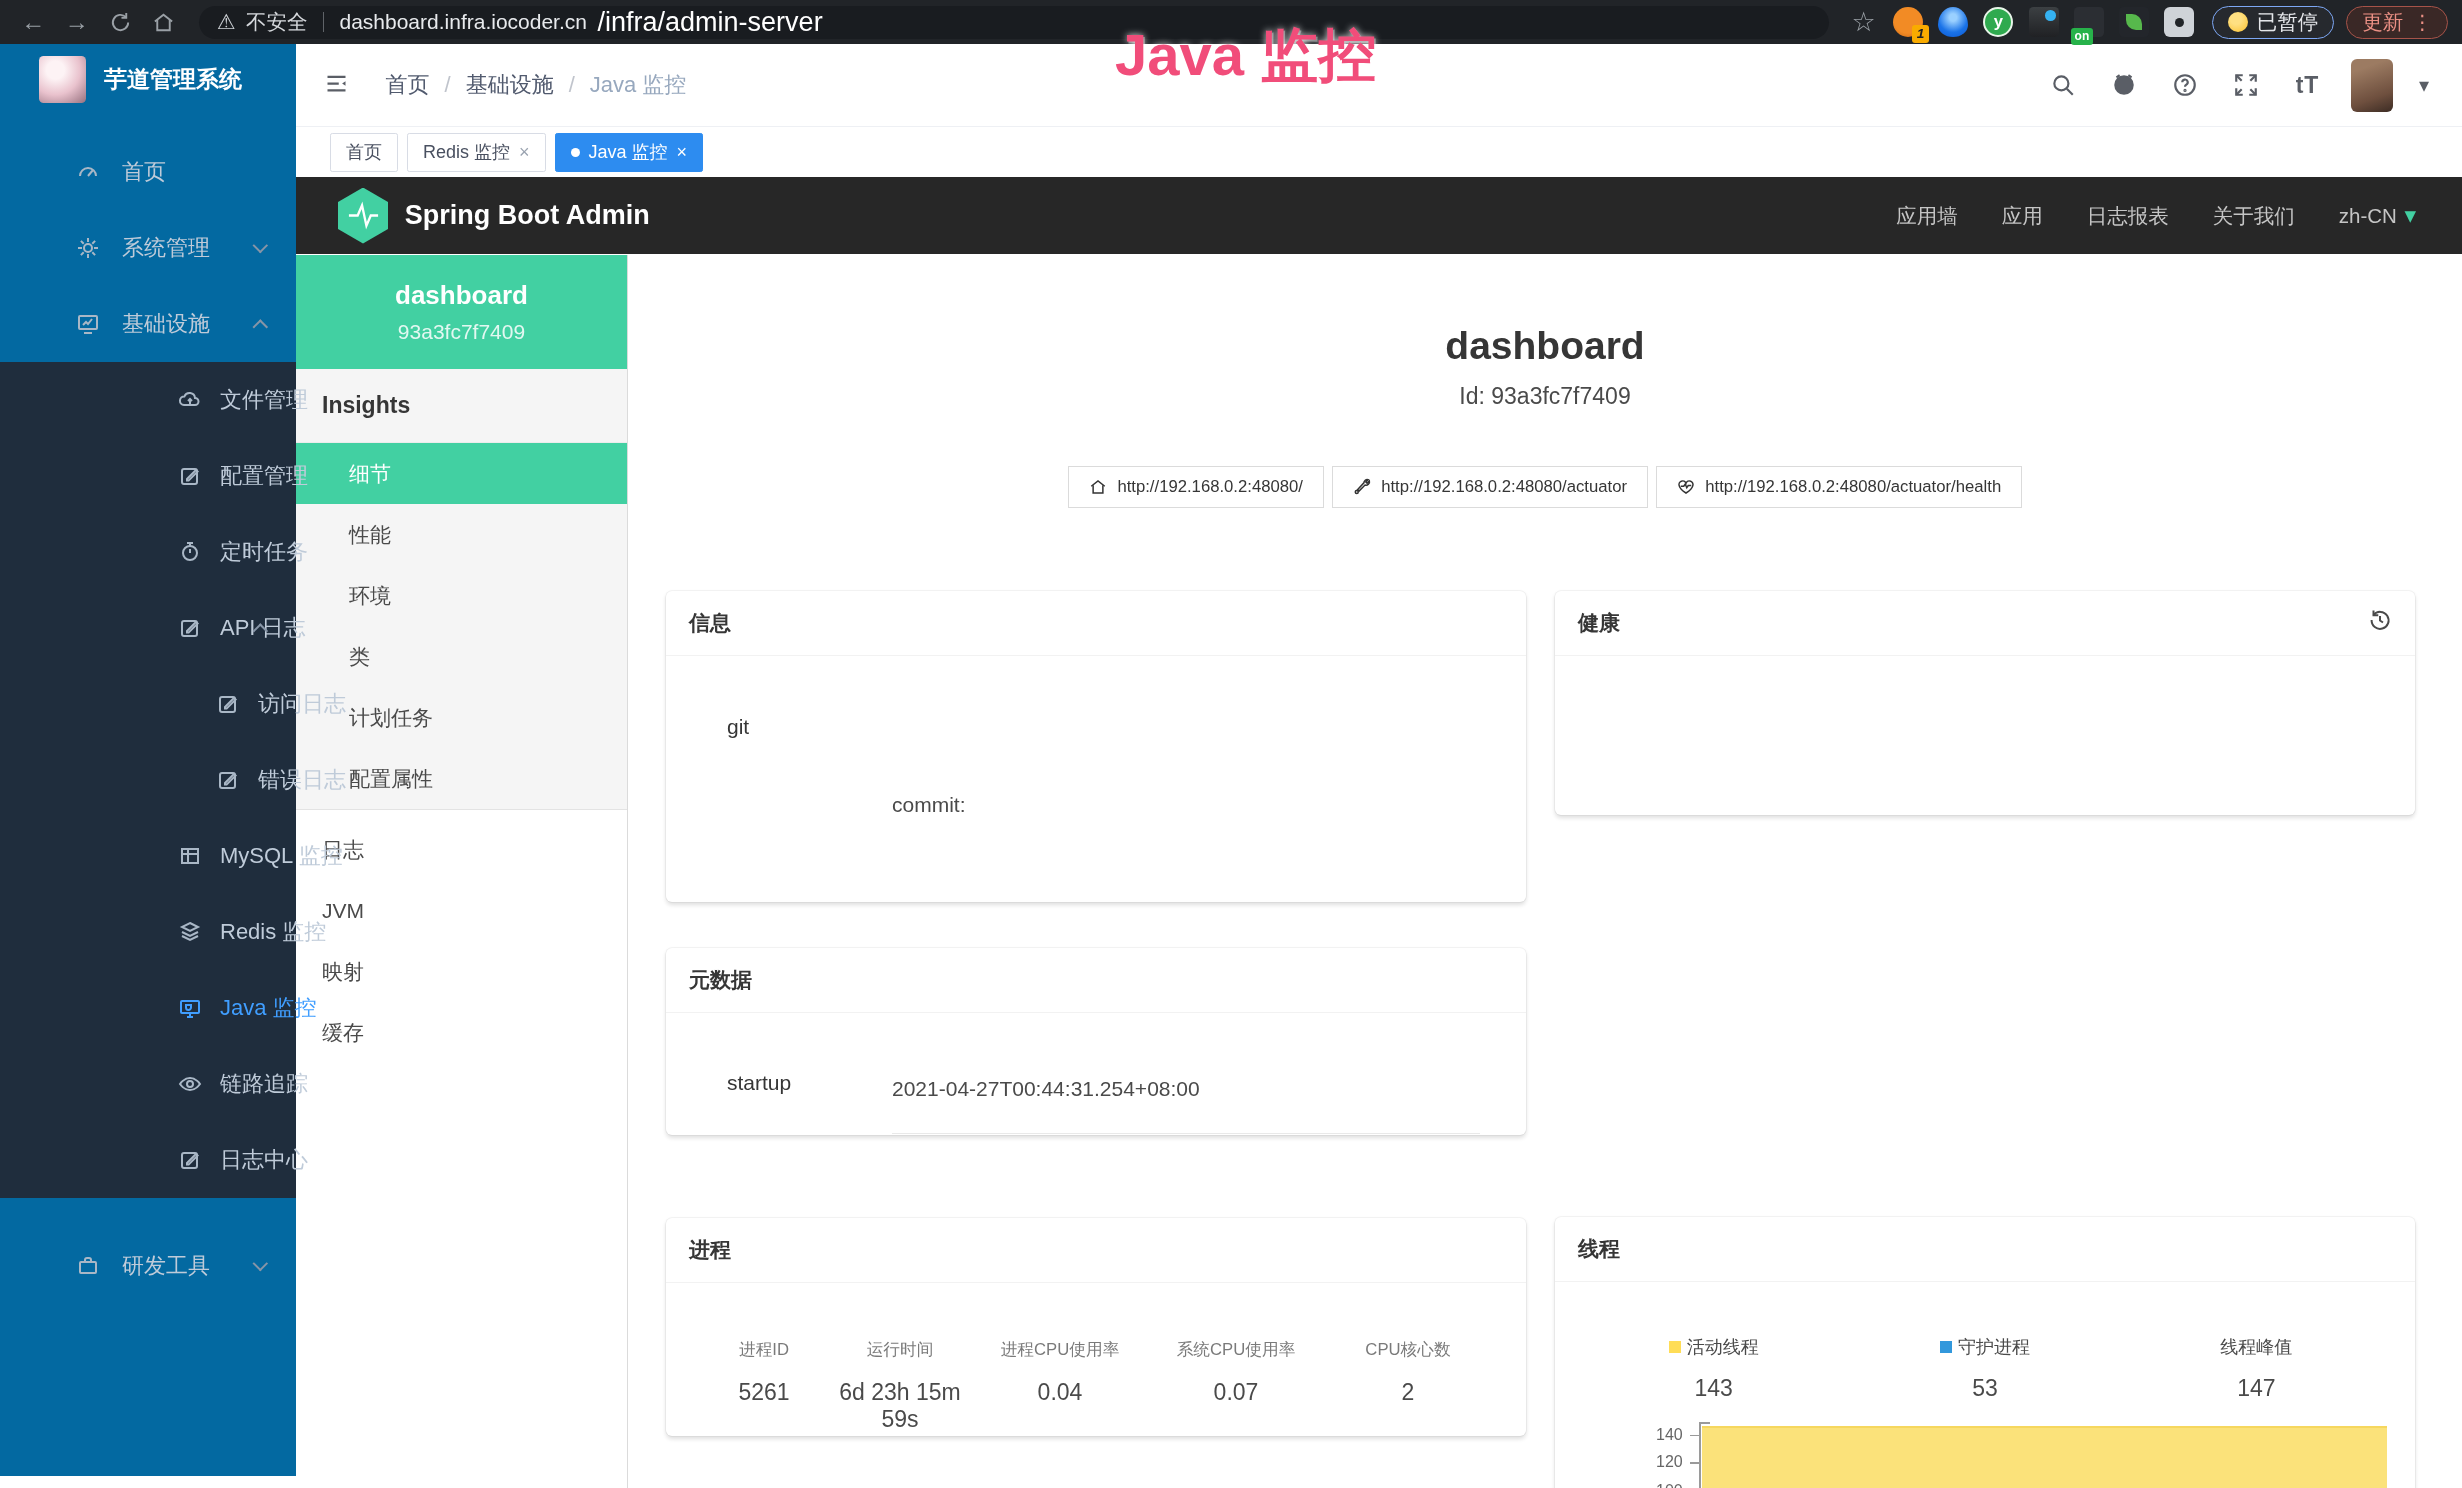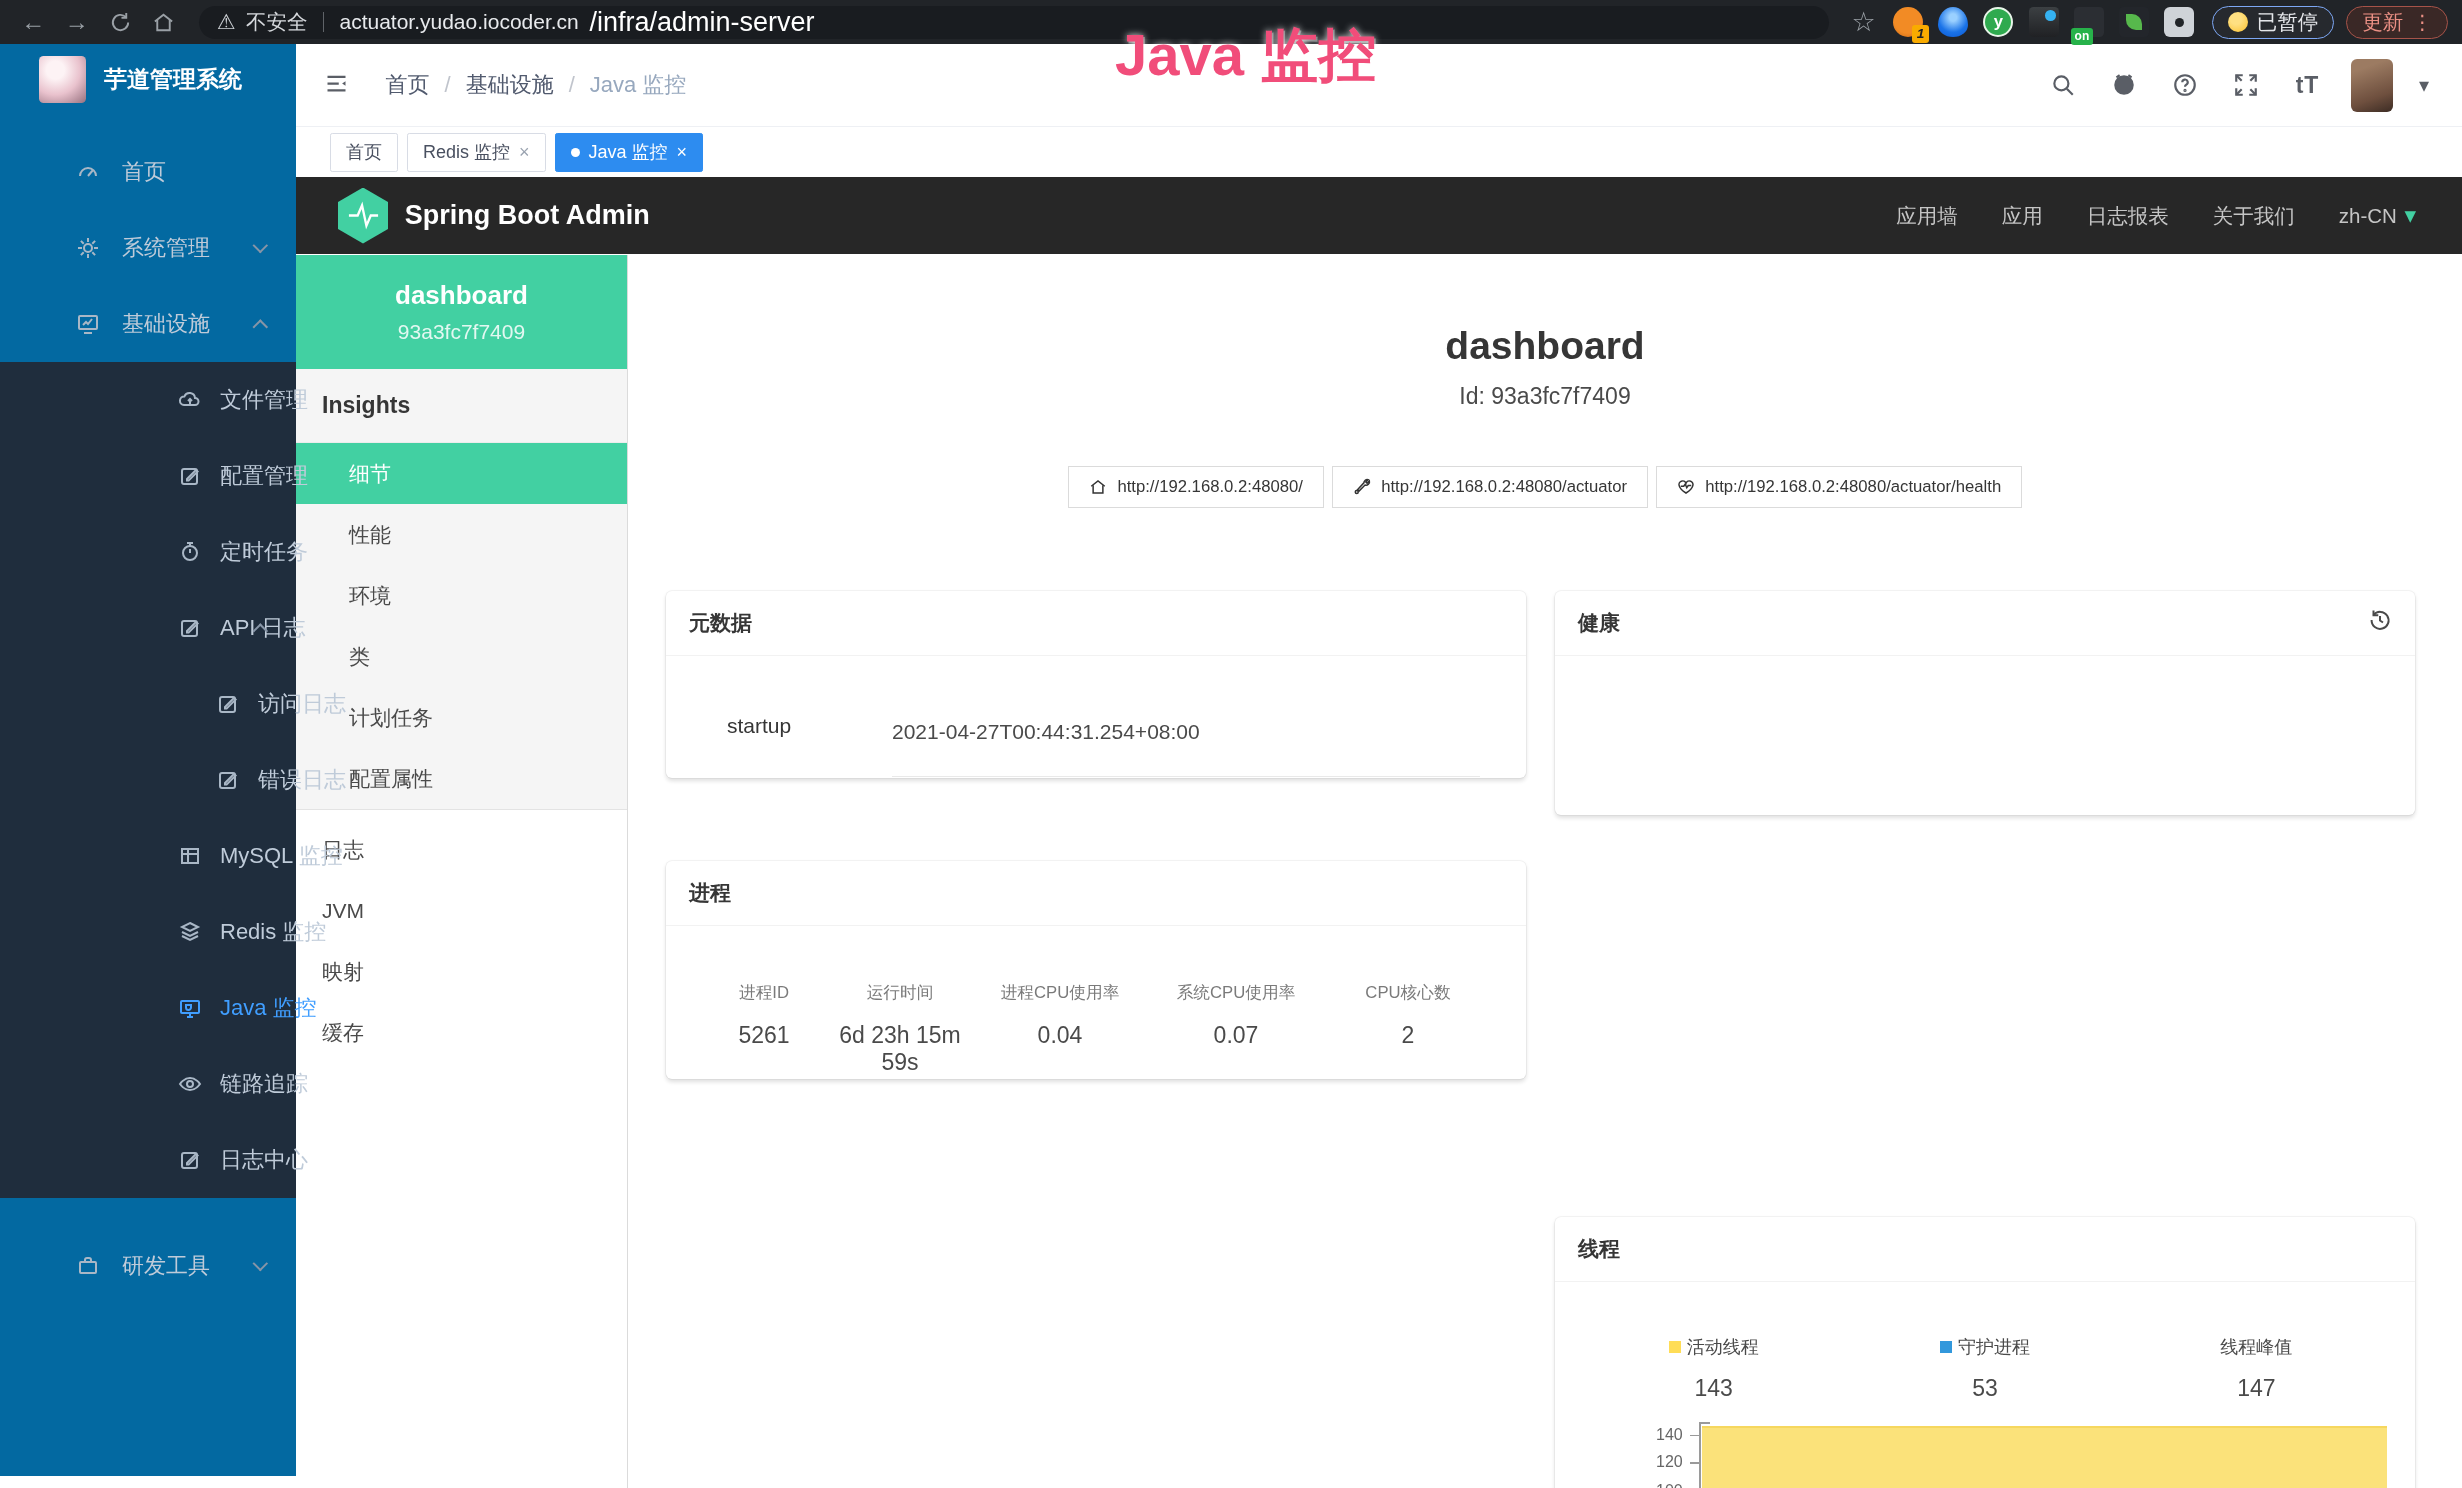--- a/index.html
+++ b/index.html
@@ -189,21 +189,21 @@
     <span class="bico">
       <svg viewBox="0 0 24 24" fill="none" stroke="currentColor" stroke-width="2">
           <path d="M3 11l9-7 9 7"></path>
           <path d="M5.5 9.5V20h13V9.5"></path>
         </svg>
     </span>
     <div class="omnibox">
       <span class="warn-ico">⚠</span>
       <span class="sec">不安全</span>
       <span class="sep-v"></span>
-      <span class="host">actuator.yudao.iocoder.cn</span>
+      <span class="host">dashboard.infra.iocoder.cn</span>
         <span class="path">/infra/admin-server</span>
     </div>
     <span class="bico star">☆</span>
     <div class="ext e-orange">
         <i class="badge1">1</i>
       </div>
     <div class="ext e-pin"></div>
     <div class="ext e-green">y</div>
     <div class="ext e-grid"></div>
     <div class="ext e-on">
@@ -523,20 +523,32 @@
                 <path d="M12 20S4 15 3 10.5A4.6 4.6 0 0 1 12 7a4.6 4.6 0 0 1 9 3.5C20 15 12 20 12 20z"></path>
                 <path d="M5 11h4l2-3 2 5 2-3h4"></path>
               </svg>
             <span>http://192.168.0.2:48080/actuator/health</span>
           </div>
         </div>
 
         <div class="cards">
 
           <div class="ccol">
+            <section class="card c-info">
+              <div class="card-header">信息</div>
+              <div class="kv-body">
+                <div class="kv-key">git</div>
+                <div class="kv-val">
+                  <div>commit:</div>
+                  <div>    time: 1596289704000</div>
+                  
+                  
+                </div>
+              </div>
+            </section>
 
             <section class="card c-meta">
               <div class="card-header">元数据</div>
               <div class="kv-body meta">
                 <div class="kv-key">startup</div>
                 <div class="kv-val">2021-04-27T00:44:31.254+08:00</div>
               </div>
             </section>
 
             <section class="card c-proc">

